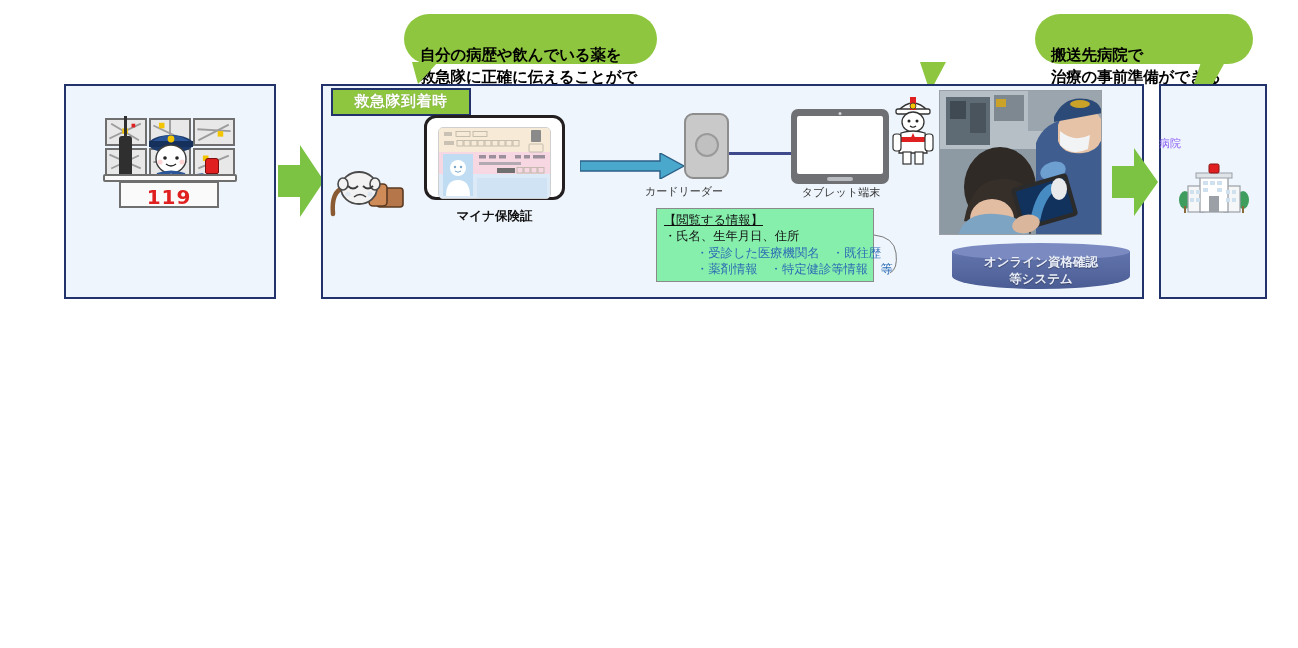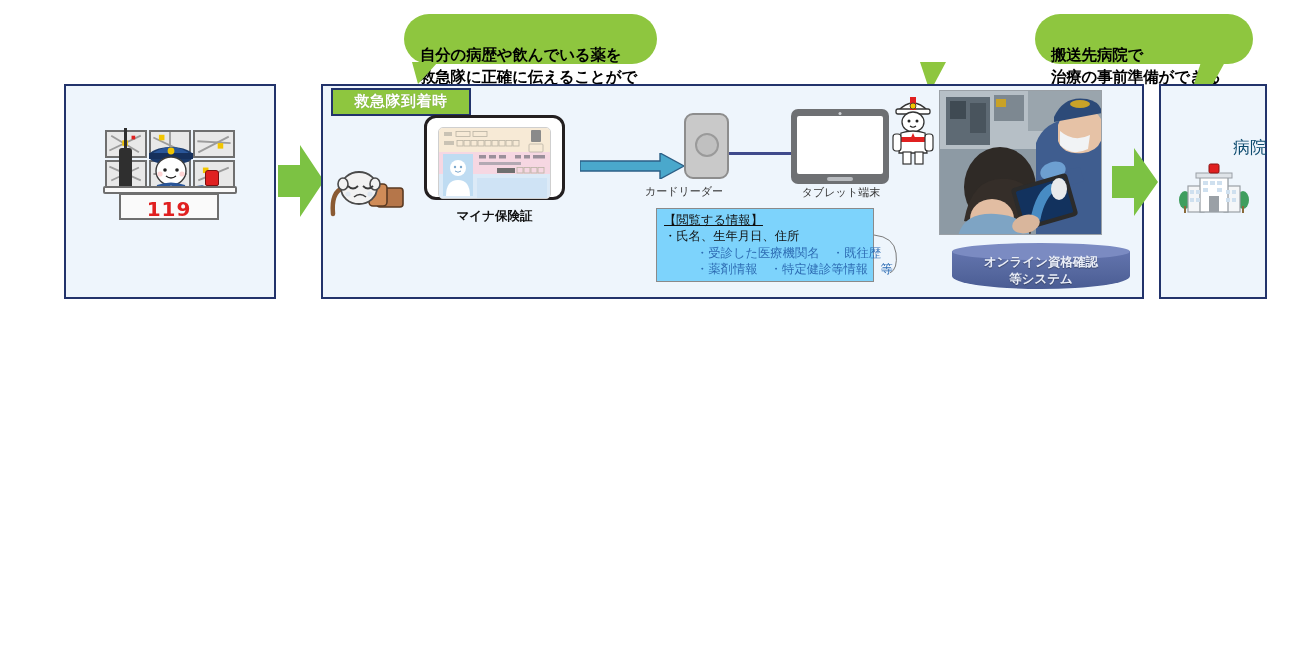--- a/index.html
+++ b/index.html
@@ -67,21 +67,21 @@
     text-align: center;
     white-space: nowrap;
   }
 
   
   .green-arrow { position: absolute; }
 
   
   .info-box {
     position: absolute;
-    background: #7dd3fc;
+    background: #86efac;
     border: 1px solid #8a8a8a;
     padding: 3px 6px 4px 7px;
     font-size: 12.3px;
     line-height: 1.33;
     color: #111;
     white-space: nowrap;
   }
   .info-box .hdr { text-decoration: underline; color: #111; }
   .info-box .blue { color: #2e6db4; margin-left: 32px; }
 
@@ -176,22 +176,22 @@
 
   
   .ill { position: absolute; }
   .mon-grid { position:absolute; display:grid; grid-template-columns:repeat(3,1fr); grid-template-rows:repeat(2,1fr); gap:2px; }
   .mon { background:#e8e8e8; border:2px solid #6f6f6f; position:relative; overflow:hidden; }
   .desk { position:absolute; background:#fafafa; border:2px solid #6f6f6f; }
   .num119 { position:absolute; width:100%; text-align:center; color:#e02020; font-weight:bold; font-size:20px; letter-spacing:1px; }
 
   
   .hosp-label {
-    position: absolute; width: 100%; text-align: right;
-    font-size: 17px; color: #0c4a6e;
+    position: absolute; width: 100%; text-align: left;
+    font-size: 11px; color: #8b5cf6;
   }
 </style>
 </head>
 <body>
 
 <div id="stage">
 
   <div class="callout" style="left:404px; top:14px; width:253px; height:50px;">
     <span>自分の病歴や飲んでいる薬を
 救急隊に正確に伝えることができる</span>
@@ -212,21 +212,21 @@
     <span>搬送先病院で
 治療の事前準備ができる</span>
   </div>
   <svg class="callout-tail" style="left:1185px; top:62px; width:46px; height:62px;">
     <polygon points="16,0 40,0 6,62 2,44" fill="#8ec63f"></polygon>
   </svg>
 
   <div class="panel" style="left:64px; top:84px; width:212px; height:215px;"></div>
 
 
-  <div class="ill" style="left:105px; top:118px; width:130px; height:90px;margin-top:12px;">
+  <div class="ill" style="left:105px; top:118px; width:130px; height:90px;">
     <div class="mon-grid" style="left:0; top:0; width:130px; height:58px;">
       <div class="mon">
         <svg width="100%" height="100%" viewBox="0 0 40 26">
           <line x1="2" y1="20" x2="36" y2="4" stroke="#9c9c9c" stroke-width="2"></line>
           <line x1="4" y1="4" x2="34" y2="22" stroke="#9c9c9c" stroke-width="2"></line>
           <rect x="16" y="9" width="6" height="6" fill="#f2c500"></rect>
           <rect x="26" y="4" width="4" height="4" fill="#e02020"></rect>
         </svg>
       </div>
       <div class="mon">

